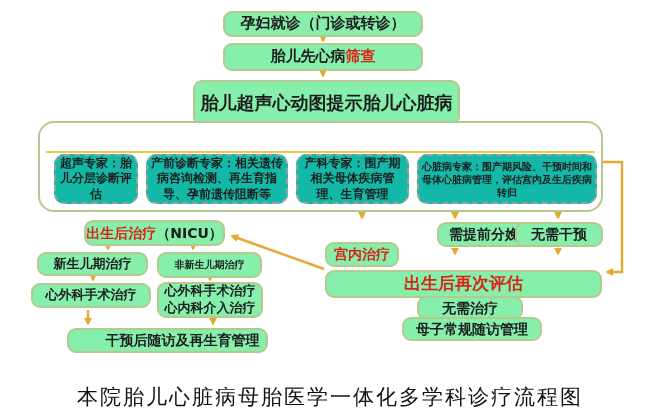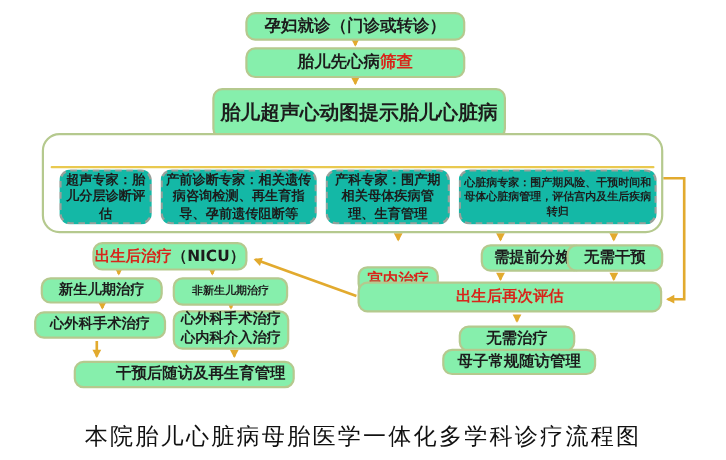--- a/index.html
+++ b/index.html
@@ -130,21 +130,21 @@
     <span>无需干预</span>
   </div>
 
   <div class="node" style="left:37px;top:252px;width:111px;height:24px;font-size:13px;">
     <span>新生儿期治疗</span>
   </div>
   <div class="node" style="left:157px;top:252px;width:105px;height:26px;font-size:10px;">
     <span>非新生儿期治疗</span>
   </div>
 
-  <div class="node" style="left:325px;top:256px;width:277px;height:28px;font-size:14px;">
+  <div class="node" style="left:325px;top:270px;width:277px;height:28px;font-size:17px;">
     <span class="red">出生后再次评估</span>
   </div>
 
   <div class="node" style="left:31px;top:283px;width:120px;height:25px;font-size:13px;">
     <span>心外科手术治疗</span>
   </div>
   <div class="node two-line" style="left:157px;top:282px;width:106px;height:36px;font-size:13px;">
     <div>心外科手术治疗</div>
     <div>心内科介入治疗</div>
   </div>

